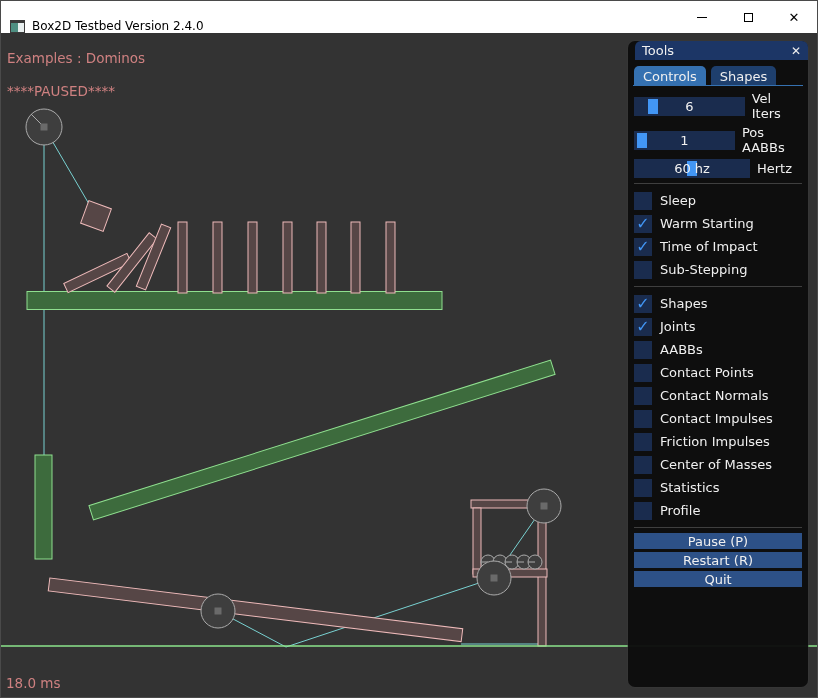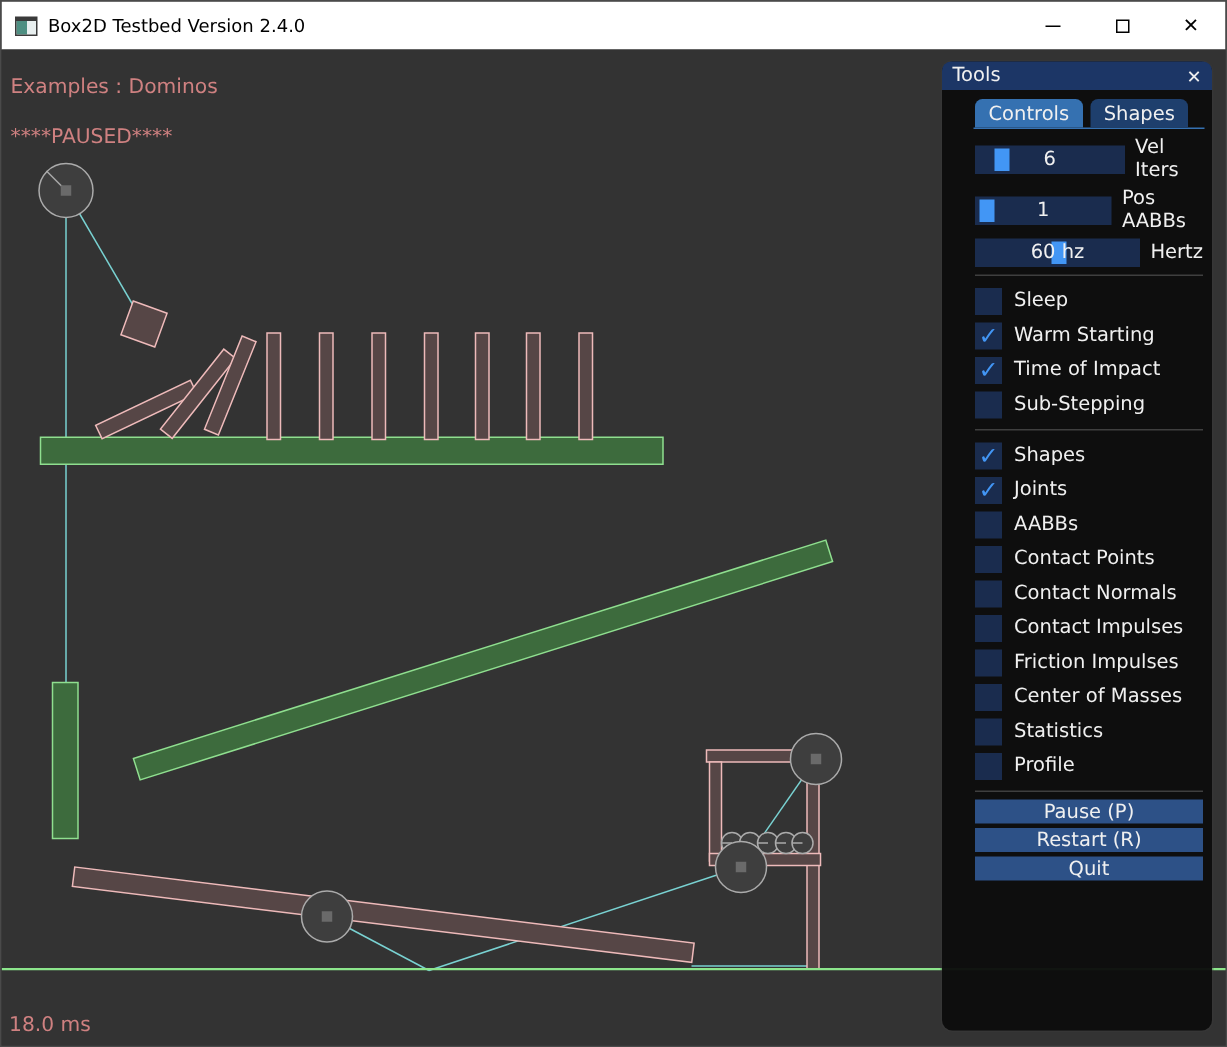--- a/index.html
+++ b/index.html
@@ -6,21 +6,21 @@
   *{box-sizing:border-box;}
   .window{
     position:relative;width:818px;height:698px;overflow:hidden;
     font-family:"DejaVu Sans","Liberation Sans",sans-serif;
     border:1px solid #4a4a4a;background:var(--canvas-bg);
   }
   
   .titlebar{
     position:absolute;left:0;top:0;width:100%;height:32px;
     background:var(--titlebar-bg);color:var(--titlebar-text);
-    display:flex;align-items:center;
+    display:flex;align-items:flex-end;
     font-size:12px;
   }
   .app-icon{width:15px;height:13px;margin-left:9px;border:1px solid #3a3a3a;
     background:linear-gradient(to right,#4e8f82 0 55%,#e8efef 55% 100%);
     border-top-width:3px;}
   .titlebar-text{margin-left:7px;color:var(--titlebar-text);}
   .titlebar-buttons{margin-left:auto;display:flex;height:100%;}
   .tb-btn{width:46px;height:100%;display:flex;align-items:center;justify-content:center;color:#000;}
   .minimize-glyph{width:10px;height:1px;background:#000;display:block;}
   .maximize-glyph{width:9px;height:9px;border:1px solid #000;display:block;}
@@ -43,24 +43,24 @@
   .anchor-dot{fill:var(--anchor-color);stroke:none;}
   .ground{stroke:var(--ground-green);stroke-width:1.5;}
   
   .panel{
     position:absolute;left:627px;top:8px;width:180px;height:646px;
     background:var(--panel-bg);border-radius:7px;color:var(--panel-text);
     font-size:13px;box-shadow:0 0 0 1px rgba(60,60,60,.35);
   }
   .panel-titlebar{
     height:19px;background:var(--panel-titlebar);border-radius:6px 6px 0 0;
-    display:flex;align-items:center;justify-content:space-between;padding:4px 7px;
+    display:flex;align-items:center;justify-content:space-between;padding:4px 7px;margin-left:7px;
   }
   .panel-close{color:#eee;font-size:12px;line-height:1;}
-  .panel-body{padding:4px 6px 8px 6px;margin-left:16px;}
+  .panel-body{padding:4px 6px 8px 6px;}
   .tabbar{display:flex;gap:5px;margin-top:2px;}
   .tab{
     height:19px;padding:1px 9px 0 9px;border-radius:5px 5px 0 0;
     background:var(--tab-inactive);display:flex;align-items:center;
   }
   .tab.checked{background:var(--tab-active);}
   .tab-underline{height:1px;background:var(--tab-active);margin:0 -1px 5px -1px;}
   .slider-row{display:flex;align-items:center;gap:7px;margin-bottom:4px;}
   .slider-track{position:relative;width:116px;height:19px;background:var(--widget-bg);}
   .slider-grab{position:absolute;top:2px;bottom:2px;width:10px;background:var(--accent);}

